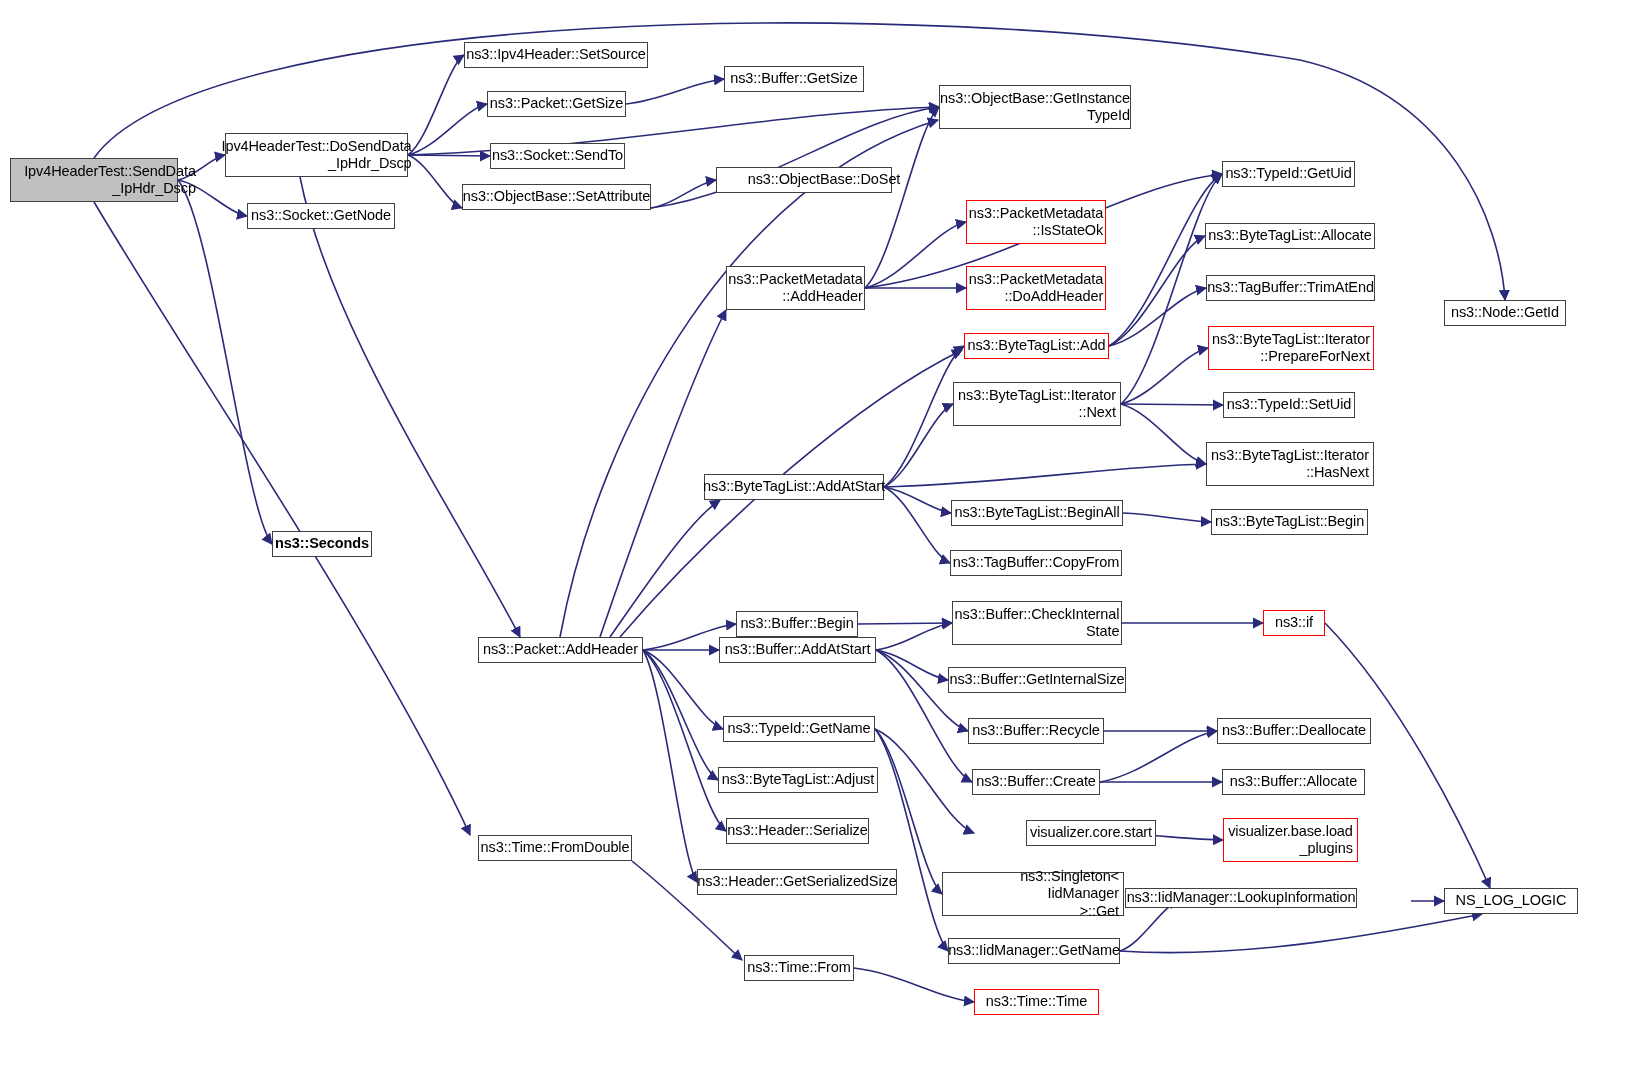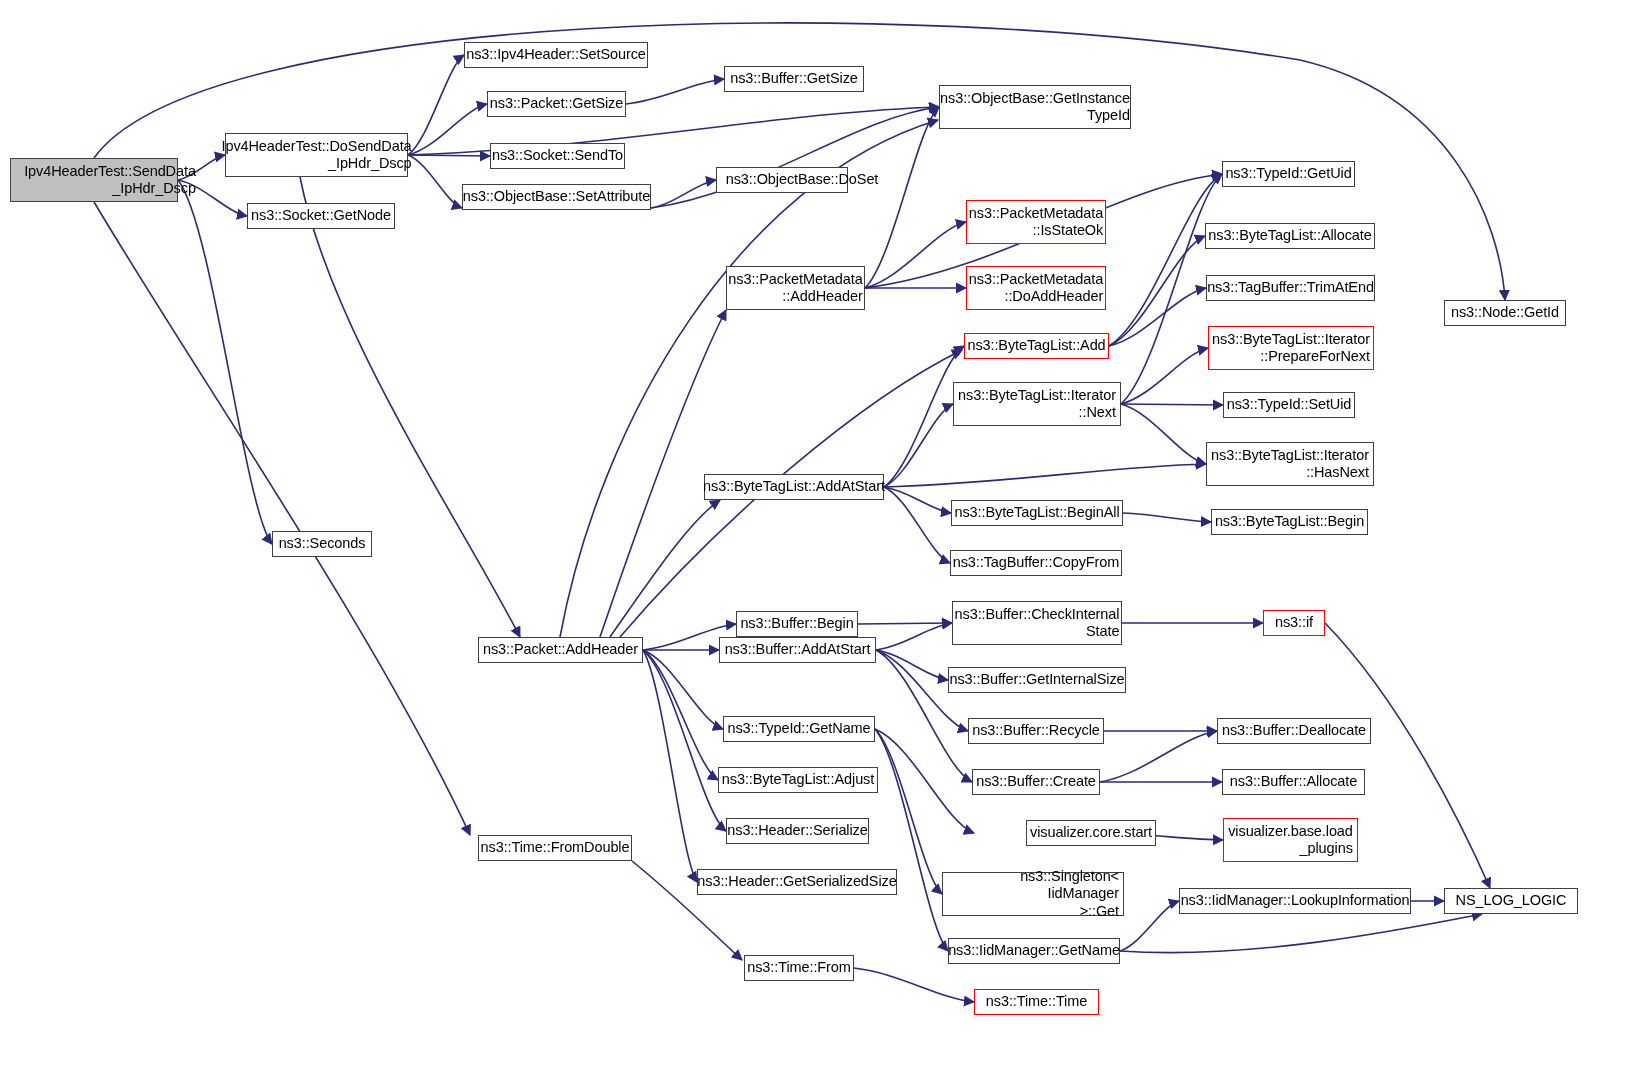--- a/index.html
+++ b/index.html
@@ -129,21 +129,21 @@
       <div class="node root" style="left: 10px; top: 158px; width: 168px; height: 44px;"><span>Ipv4HeaderTest::SendData
 _IpHdr_Dscp</span></div>
       <div class="node" style="left: 225px; top: 133px; width: 183px; height: 44px;"><span>Ipv4HeaderTest::DoSendData
 _IpHdr_Dscp</span></div>
       <div class="node" style="left: 247px; top: 203px; width: 148px; height: 26px;"><span>ns3::Socket::GetNode</span></div>
       <div class="node" style="left: 464px; top: 42px; width: 184px; height: 26px;"><span>ns3::Ipv4Header::SetSource</span></div>
       <div class="node" style="left: 487px; top: 91px; width: 139px; height: 26px;"><span>ns3::Packet::GetSize</span></div>
       <div class="node" style="left: 490px; top: 143px; width: 135px; height: 26px;"><span>ns3::Socket::SendTo</span></div>
       <div class="node" style="left: 462px; top: 184px; width: 189px; height: 26px;"><span>ns3::ObjectBase::SetAttribute</span></div>
       <div class="node" style="left: 724px; top: 66px; width: 140px; height: 26px;"><span>ns3::Buffer::GetSize</span></div>
-      <div class="node" style="left: 716px; top: 167px; width: 132px; height: 26px; padding-left: 40px;"><span>ns3::ObjectBase::DoSet</span></div>
+      <div class="node" style="left: 716px; top: 167px; width: 176px; height: 26px; padding-left: 40px;"><span>ns3::ObjectBase::DoSet</span></div>
       <div class="node" style="left: 939px; top: 85px; width: 192px; height: 44px;"><span>ns3::ObjectBase::GetInstance
 TypeId</span></div>
       <div class="node" style="left: 1222px; top: 161px; width: 133px; height: 26px;"><span>ns3::TypeId::GetUid</span></div>
       <div class="node red" style="left: 966px; top: 200px; width: 140px; height: 44px;"><span>ns3::PacketMetadata
 ::IsStateOk</span></div>
       <div class="node red" style="left: 966px; top: 266px; width: 140px; height: 44px;"><span>ns3::PacketMetadata
 ::DoAddHeader</span></div>
       <div class="node" style="left: 726px; top: 266px; width: 139px; height: 44px;"><span>ns3::PacketMetadata
 ::AddHeader</span></div>
       <div class="node red" style="left: 964px; top: 333px; width: 145px; height: 26px;"><span>ns3::ByteTagList::Add</span></div>
@@ -154,21 +154,21 @@
       <div class="node" style="left: 953px; top: 382px; width: 168px; height: 44px;"><span>ns3::ByteTagList::Iterator
 ::Next</span></div>
       <div class="node" style="left: 1223px; top: 392px; width: 132px; height: 26px;"><span>ns3::TypeId::SetUid</span></div>
       <div class="node" style="left: 1206px; top: 442px; width: 168px; height: 44px;"><span>ns3::ByteTagList::Iterator
 ::HasNext</span></div>
       <div class="node" style="left: 1211px; top: 509px; width: 157px; height: 26px;"><span>ns3::ByteTagList::Begin</span></div>
       <div class="node" style="left: 704px; top: 474px; width: 180px; height: 26px;"><span>ns3::ByteTagList::AddAtStart</span></div>
       <div class="node" style="left: 951px; top: 500px; width: 172px; height: 26px;"><span>ns3::ByteTagList::BeginAll</span></div>
       <div class="node" style="left: 950px; top: 550px; width: 172px; height: 26px;"><span>ns3::TagBuffer::CopyFrom</span></div>
       <div class="node" style="left: 1444px; top: 300px; width: 122px; height: 26px;"><span>ns3::Node::GetId</span></div>
-      <div class="node" style="left: 272px; top: 531px; width: 100px; height: 26px;"><span>ns3::Seconds</span></div>
+      <div class="node" style="left: 272px; top: 531px; width: 100px; height: 26px; font-weight: bold;"><span>ns3::Seconds</span></div>
       <div class="node" style="left: 478px; top: 637px; width: 165px; height: 26px;"><span>ns3::Packet::AddHeader</span></div>
       <div class="node" style="left: 736px; top: 611px; width: 122px; height: 26px;"><span>ns3::Buffer::Begin</span></div>
       <div class="node" style="left: 719px; top: 637px; width: 157px; height: 26px;"><span>ns3::Buffer::AddAtStart</span></div>
       <div class="node" style="left: 952px; top: 601px; width: 170px; height: 44px;"><span>ns3::Buffer::CheckInternal
 State</span></div>
       <div class="node red" style="left: 1263px; top: 610px; width: 62px; height: 26px;"><span>ns3::if</span></div>
       <div class="node" style="left: 948px; top: 667px; width: 178px; height: 26px;"><span>ns3::Buffer::GetInternalSize</span></div>
       <div class="node" style="left: 968px; top: 718px; width: 136px; height: 26px;"><span>ns3::Buffer::Recycle</span></div>
       <div class="node" style="left: 972px; top: 769px; width: 128px; height: 26px;"><span>ns3::Buffer::Create</span></div>
       <div class="node" style="left: 1217px; top: 718px; width: 154px; height: 26px;"><span>ns3::Buffer::Deallocate</span></div>
@@ -176,19 +176,19 @@
       <div class="node" style="left: 723px; top: 716px; width: 152px; height: 26px;"><span>ns3::TypeId::GetName</span></div>
       <div class="node" style="left: 718px; top: 767px; width: 160px; height: 26px;"><span>ns3::ByteTagList::Adjust</span></div>
       <div class="node" style="left: 726px; top: 818px; width: 143px; height: 26px;"><span>ns3::Header::Serialize</span></div>
       <div class="node" style="left: 697px; top: 869px; width: 200px; height: 26px;"><span>ns3::Header::GetSerializedSize</span></div>
       <div class="node" style="left: 1026px; top: 820px; width: 130px; height: 26px;"><span>visualizer.core.start</span></div>
       <div class="node red" style="left: 1223px; top: 818px; width: 135px; height: 44px;"><span>visualizer.base.load
 _plugins</span></div>
       <div class="node" style="left: 942px; top: 872px; width: 182px; height: 44px;"><span>ns3::Singleton&lt; IidManager
 &gt;::Get</span></div>
       <div class="node" style="left: 948px; top: 938px; width: 172px; height: 26px;"><span>ns3::IidManager::GetName</span></div>
-      <div class="node" style="left: 1179px; top: 888px; width: 232px; height: 26px;"><span>ns3::IidManager::LookupInformation</span></div>
+      <div class="node" style="left: 1125px; top: 888px; width: 232px; height: 20px;"><span>ns3::IidManager::LookupInformation</span></div>
       <div class="node" style="left: 1444px; top: 888px; width: 134px; height: 26px;"><span>NS_LOG_LOGIC</span></div>
       <div class="node" style="left: 478px; top: 835px; width: 154px; height: 26px;"><span>ns3::Time::FromDouble</span></div>
       <div class="node" style="left: 744px; top: 955px; width: 110px; height: 26px;"><span>ns3::Time::From</span></div>
       <div class="node red" style="left: 974px; top: 989px; width: 125px; height: 26px;"><span>ns3::Time::Time</span></div>
     </div>
 </div>
 
 </body></html>

